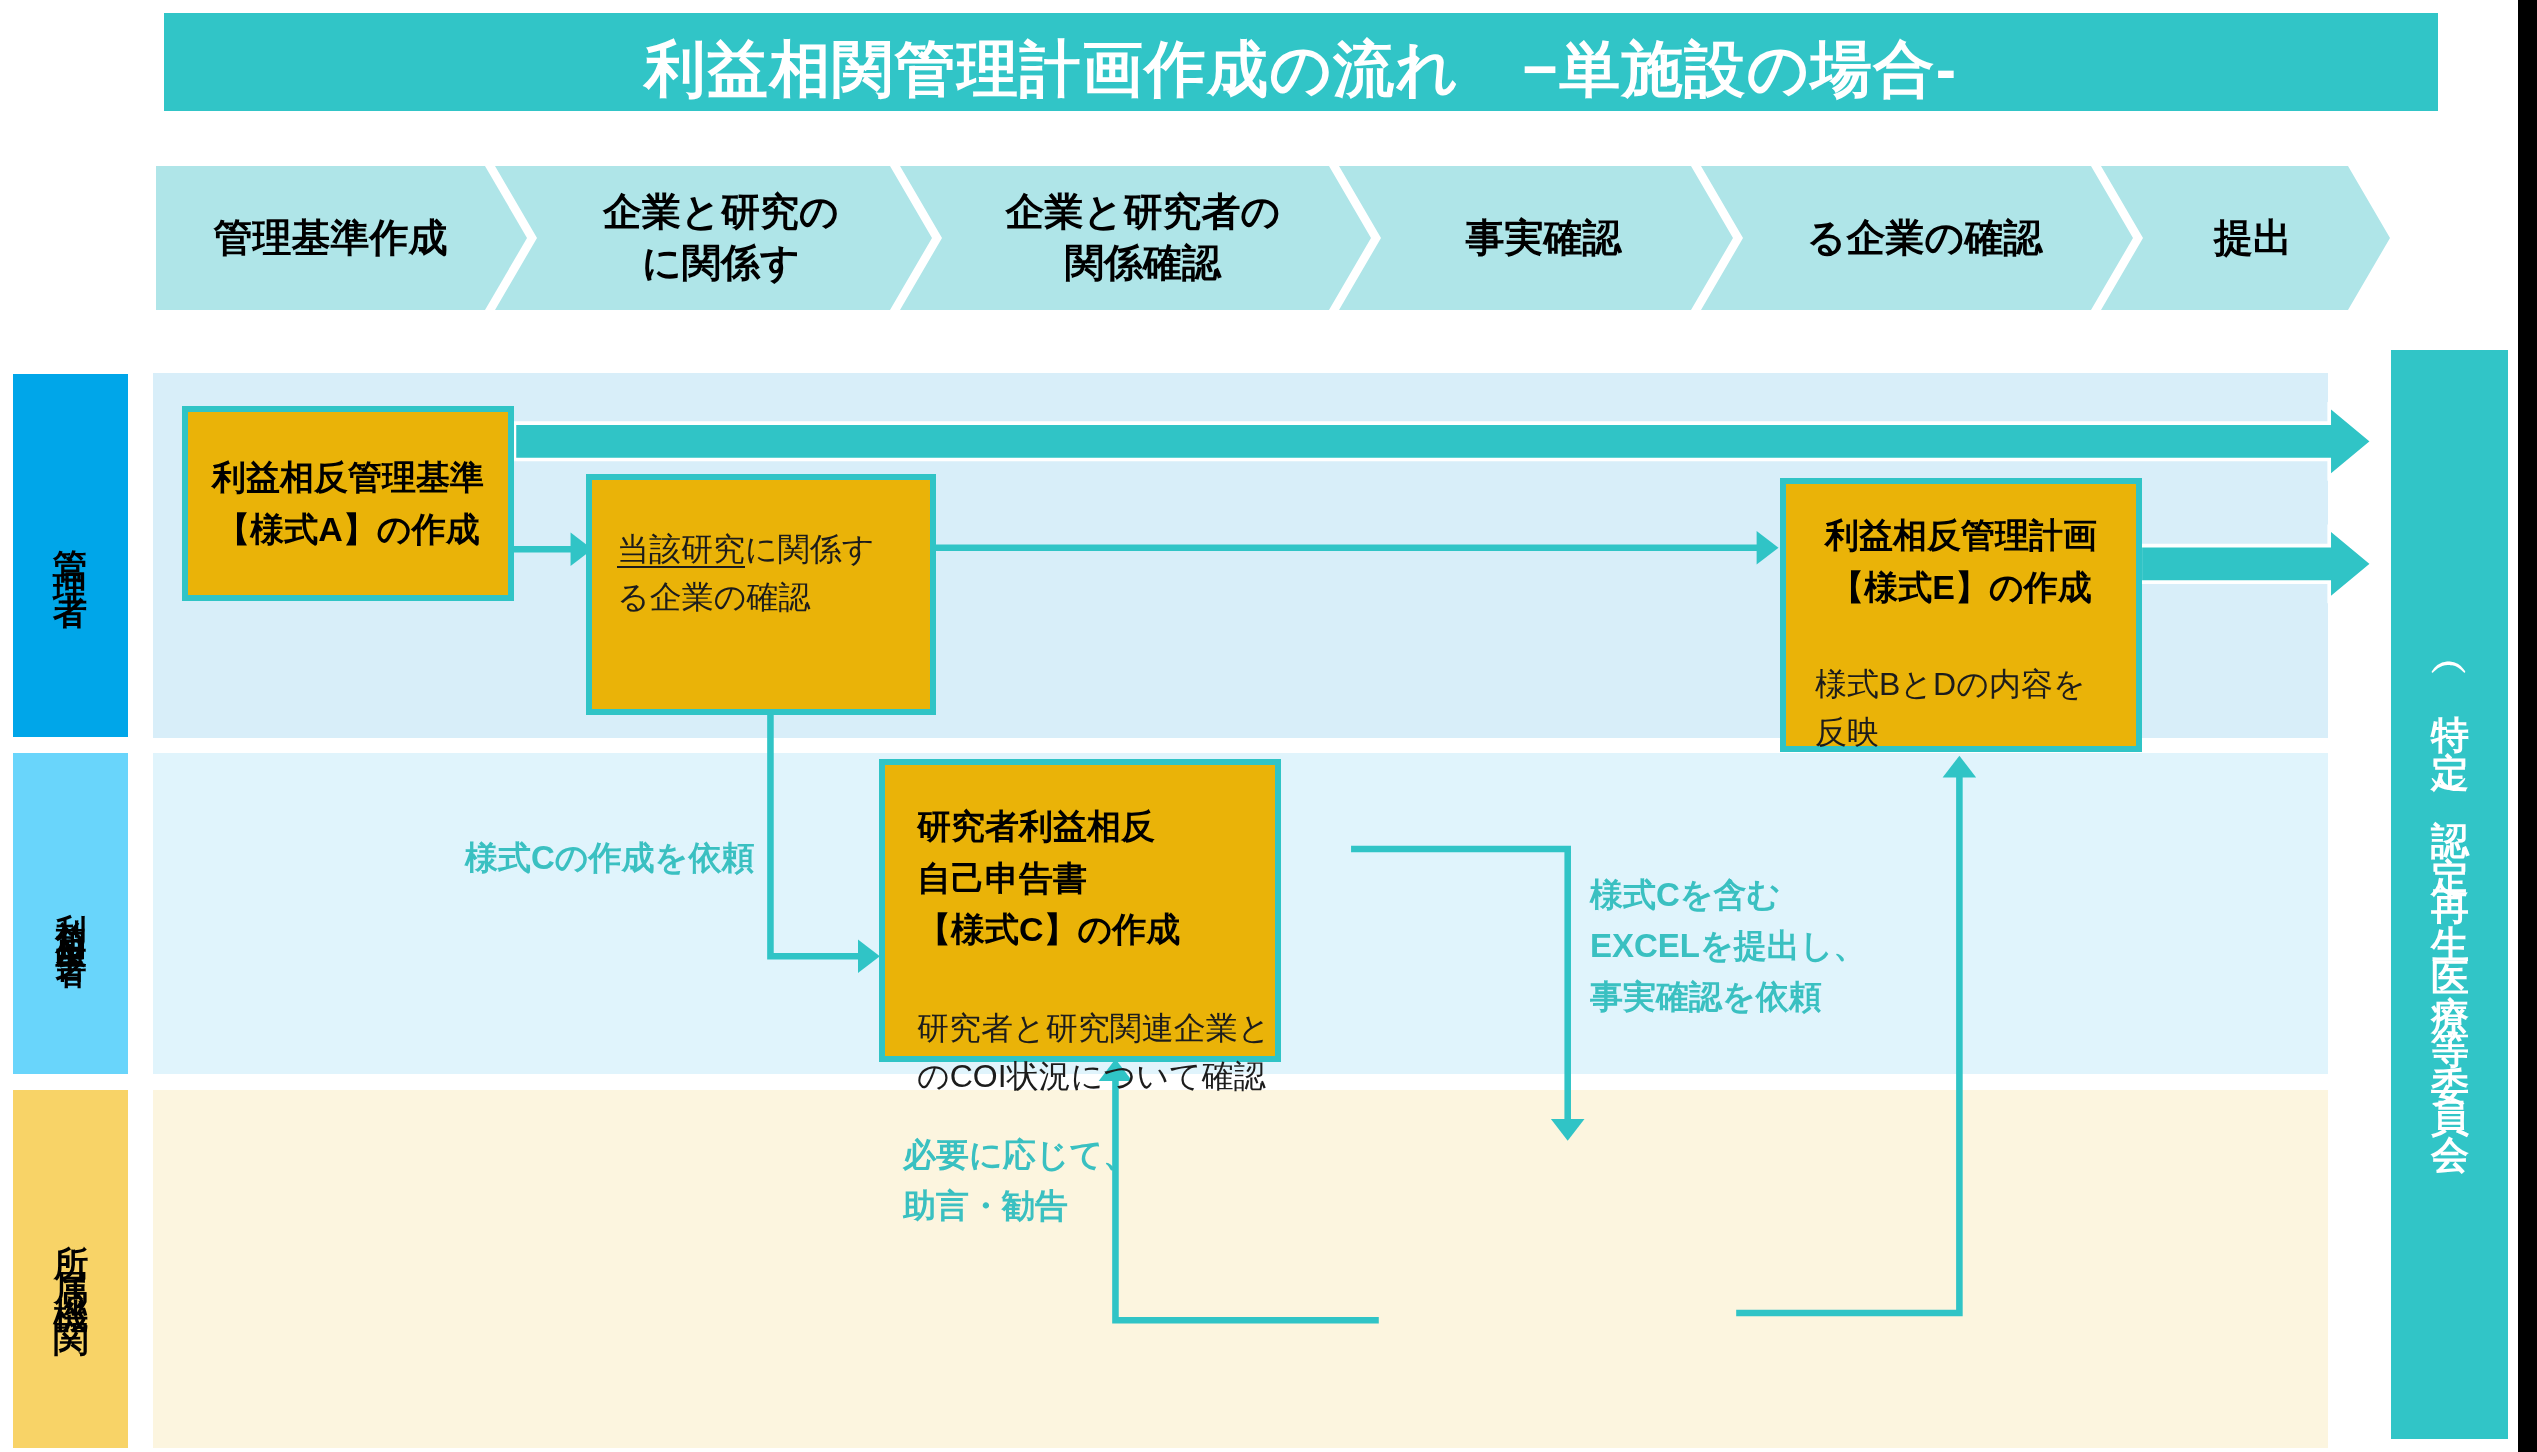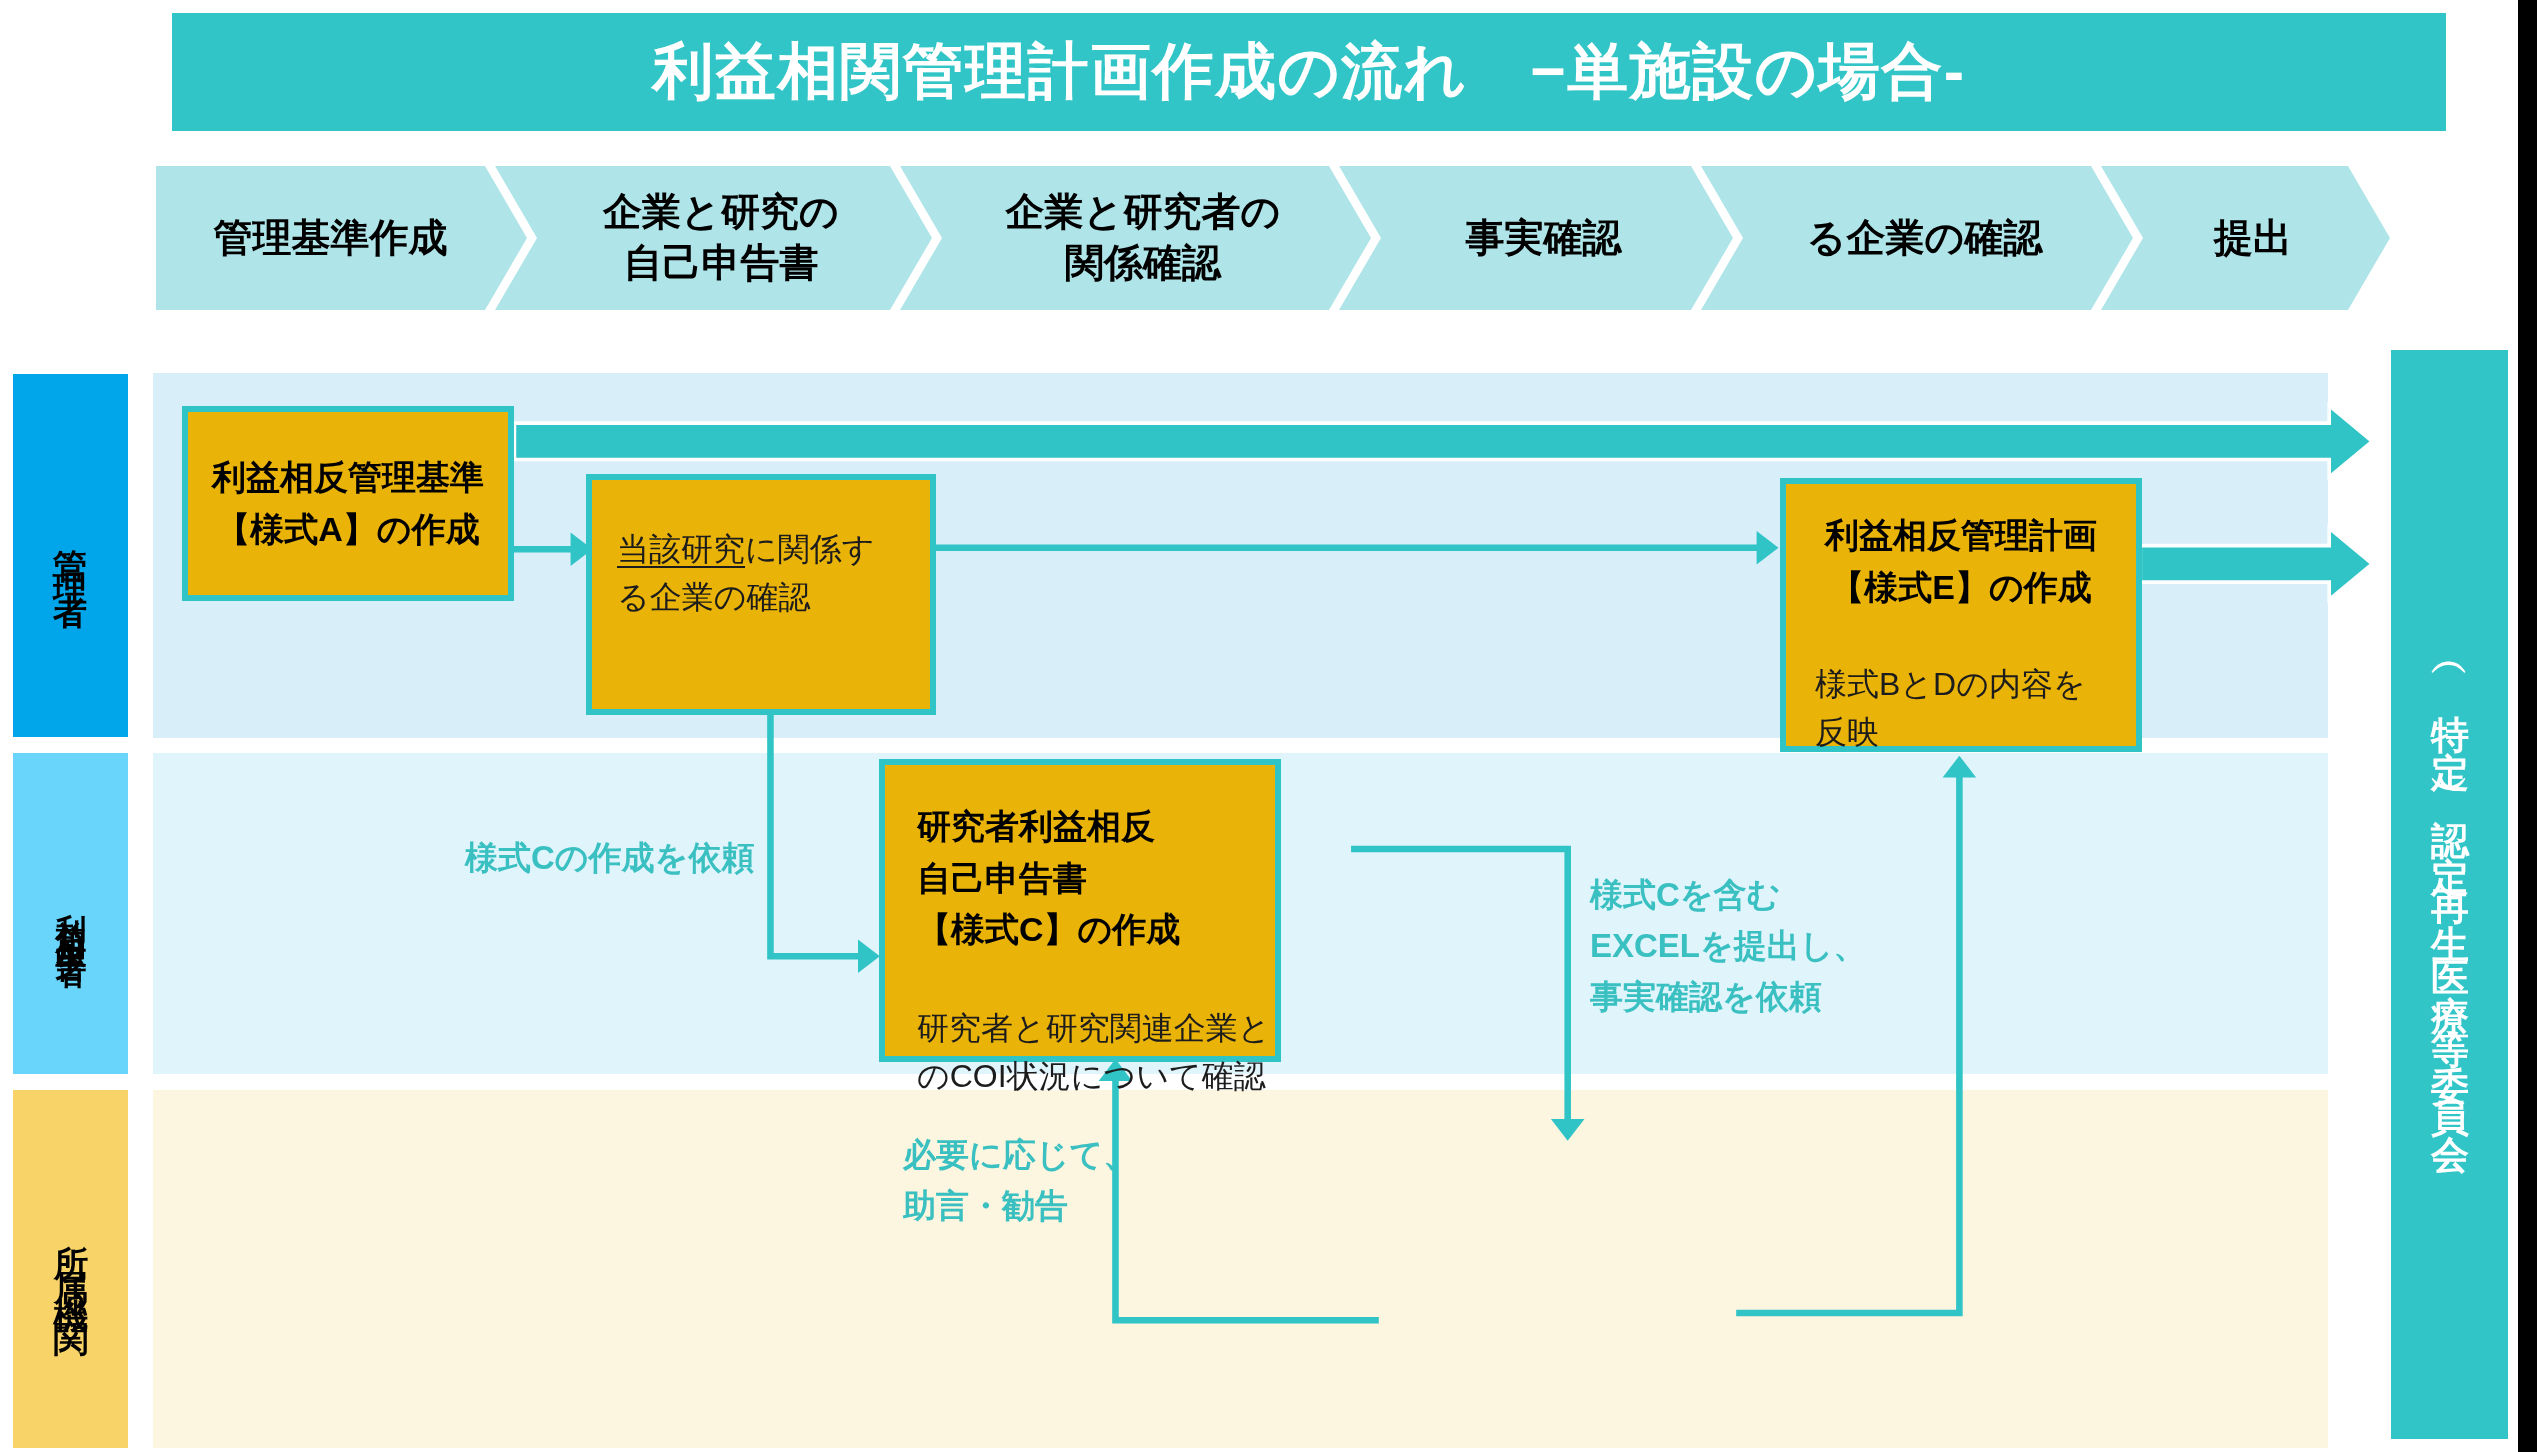--- a/index.html
+++ b/index.html
@@ -4,22 +4,22 @@
 <style>
   html,body{margin:0;padding:0;background:#ffffff;}
   .stage{
     position:relative;width:2538px;height:1453px;background:#ffffff;overflow:hidden;
     font-family:"Liberation Sans","DejaVu Sans",sans-serif;
   }
   .abs{position:absolute;box-sizing:border-box;}
 
   
   .title-bar{
-    left:172px;top:13px;width:2274px;height:118px;background:#31C5C7;
-    display:flex;align-items:center;justify-content:center;z-index:3;
+    left:164px;top:13px;width:2274px;height:98px;background:#31C5C7;
+    display:flex;align-items:flex-end;justify-content:center;z-index:3;
   }
   .title-bar h1{
     margin:0;color:#ffffff;font-size:61px;font-weight:bold;letter-spacing:1.5px;white-space:pre;
   }
 
   
   .chevron{
     top:166px;height:144px;background:#AFE5E8;z-index:3;
     display:flex;align-items:center;justify-content:center;text-align:center;
     font-size:39px;font-weight:bold;color:#000;line-height:1.3;white-space:pre-line;
@@ -112,21 +112,21 @@
     <polyline points="2380,1800 2686,1800 2686,1064" fill="none" stroke="#30C4C6" stroke-width="9"></polyline>
     <polygon points="2663,1066 2709,1066 2686,1036" fill="#30C4C6"></polygon>
   </svg>
 
   <div class="abs title-bar">
     <h1>利益相関管理計画作成の流れ　−単施設の場合-</h1>
   </div>
 
   <div class="abs chevron chev-first" style="left:156px;width:371px;"><span>管理基準作成</span></div>
   <div class="abs chevron chev-mid" style="left:495px;width:437px;"><span>企業と研究の
-自己申告書</span></div>
+に関係す</span></div>
   <div class="abs chevron chev-mid" style="left:900px;width:471px;"><span>企業と研究者の
 関係確認</span></div>
   <div class="abs chevron chev-mid" style="left:1339px;width:394px;"><span>事実確認</span></div>
   <div class="abs chevron chev-mid" style="left:1701px;width:432px;"><span>る企業の確認</span></div>
   <div class="abs chevron chev-mid" style="left:2101px;width:289px;"><span>提出</span></div>
 
   <div class="abs lane-label l1">
       <span>管理者</span>
     </div>
   <div class="abs lane-label l2">

